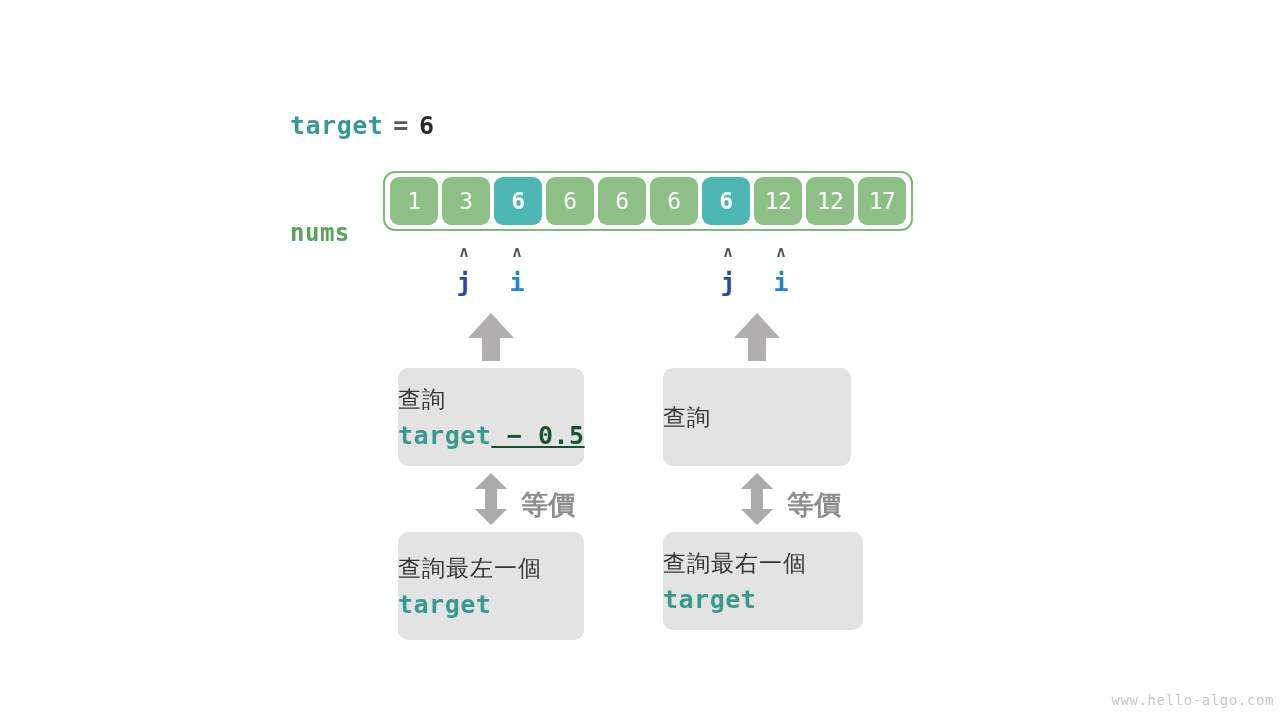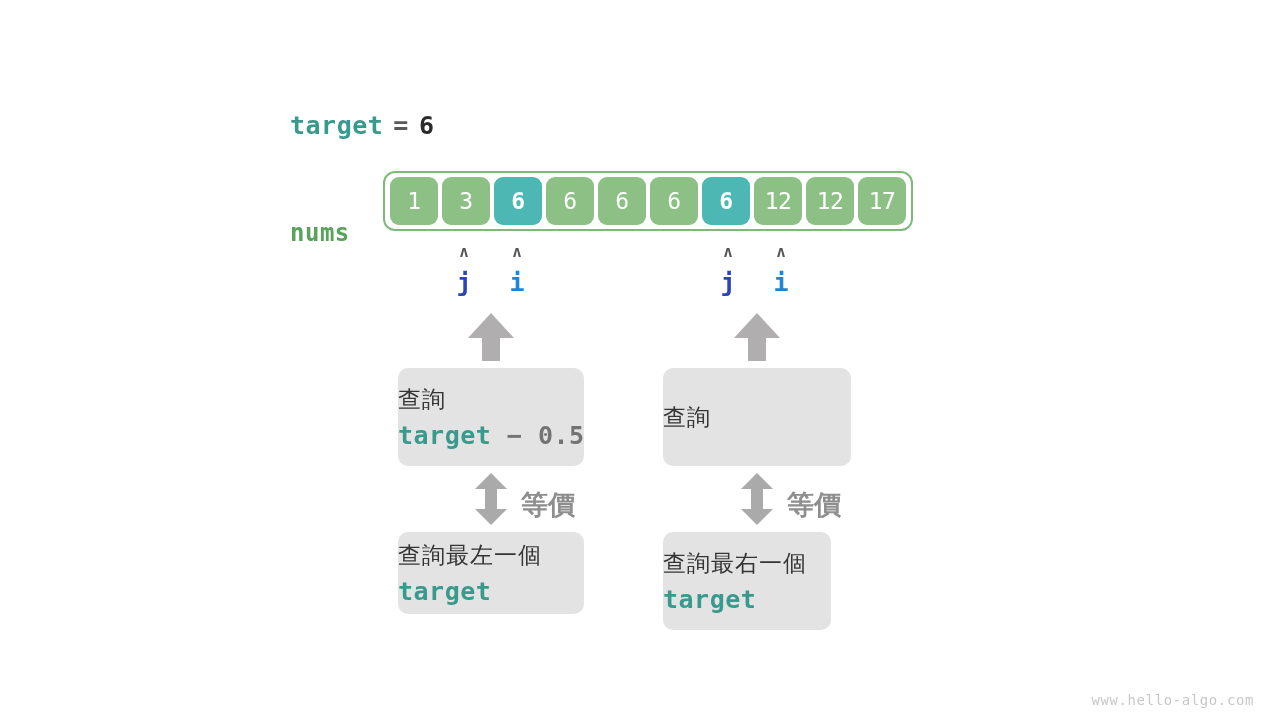--- a/index.html
+++ b/index.html
@@ -183,26 +183,26 @@
   .gbox .line2 {
     margin-top: 8px;
     font-family: "DejaVu Sans Mono", "Liberation Mono", monospace;
     font-size: 25px;
     font-weight: bold;
     line-height: 28px;
     white-space: pre;
     letter-spacing: 0.5px;
   }
   .gbox .line2 .kw { color: #389a8c; }
-  .gbox .line2 .op { color: #737373; }
+  .gbox .line2 .op { color: #14532d; text-decoration: underline; }
 
   
   #watermark {
     position: absolute;
-    right: 26px;
+    right: 6px;
     bottom: 12px;
     font-family: "DejaVu Sans Mono", "Liberation Mono", monospace;
     font-size: 14px;
     color: #c8c8c8;
     letter-spacing: 0.6px;
   }
 </style>
 </head>
 <body>
 
@@ -258,34 +258,34 @@
   <span class="line2"><span class="kw">target</span><span class="op"> − 0.5</span></span>
 </div>
 
 <div class="dblarrow" style="left:475px; top:473px;">
   <span class="up"></span>
   <span class="mid"></span>
   <span class="down"></span>
 </div>
 <div class="eqv-label" style="left:521px; top:487px;">等價</div>
 
-<div class="gbox" style="left:398px; top:532px; width:186px; height:82px;">
+<div class="gbox" style="left:398px; top:532px; width:186px; height:108px;">
   <span class="line1">查詢最左一個</span>
   <span class="line2"><span class="kw">target</span><span class="op"></span></span>
 </div>
 
 <div class="gbox" style="left:663px; top:368px; width:188px; height:98px;">
   <span class="line1">查詢</span>
 </div>
 
 <div class="dblarrow" style="left:741px; top:473px;">
   <span class="up"></span>
   <span class="mid"></span>
   <span class="down"></span>
 </div>
 <div class="eqv-label" style="left:787px; top:487px;">等價</div>
 
-<div class="gbox" style="left:663px; top:532px; width:168px; height:98px;">
+<div class="gbox" style="left:663px; top:532px; width:200px; height:98px;">
   <span class="line1">查詢最右一個</span>
   <span class="line2"><span class="kw">target</span><span class="op"></span></span>
 </div>
 
 <div id="watermark">www.hello-algo.com</div>
 
 </body></html>

